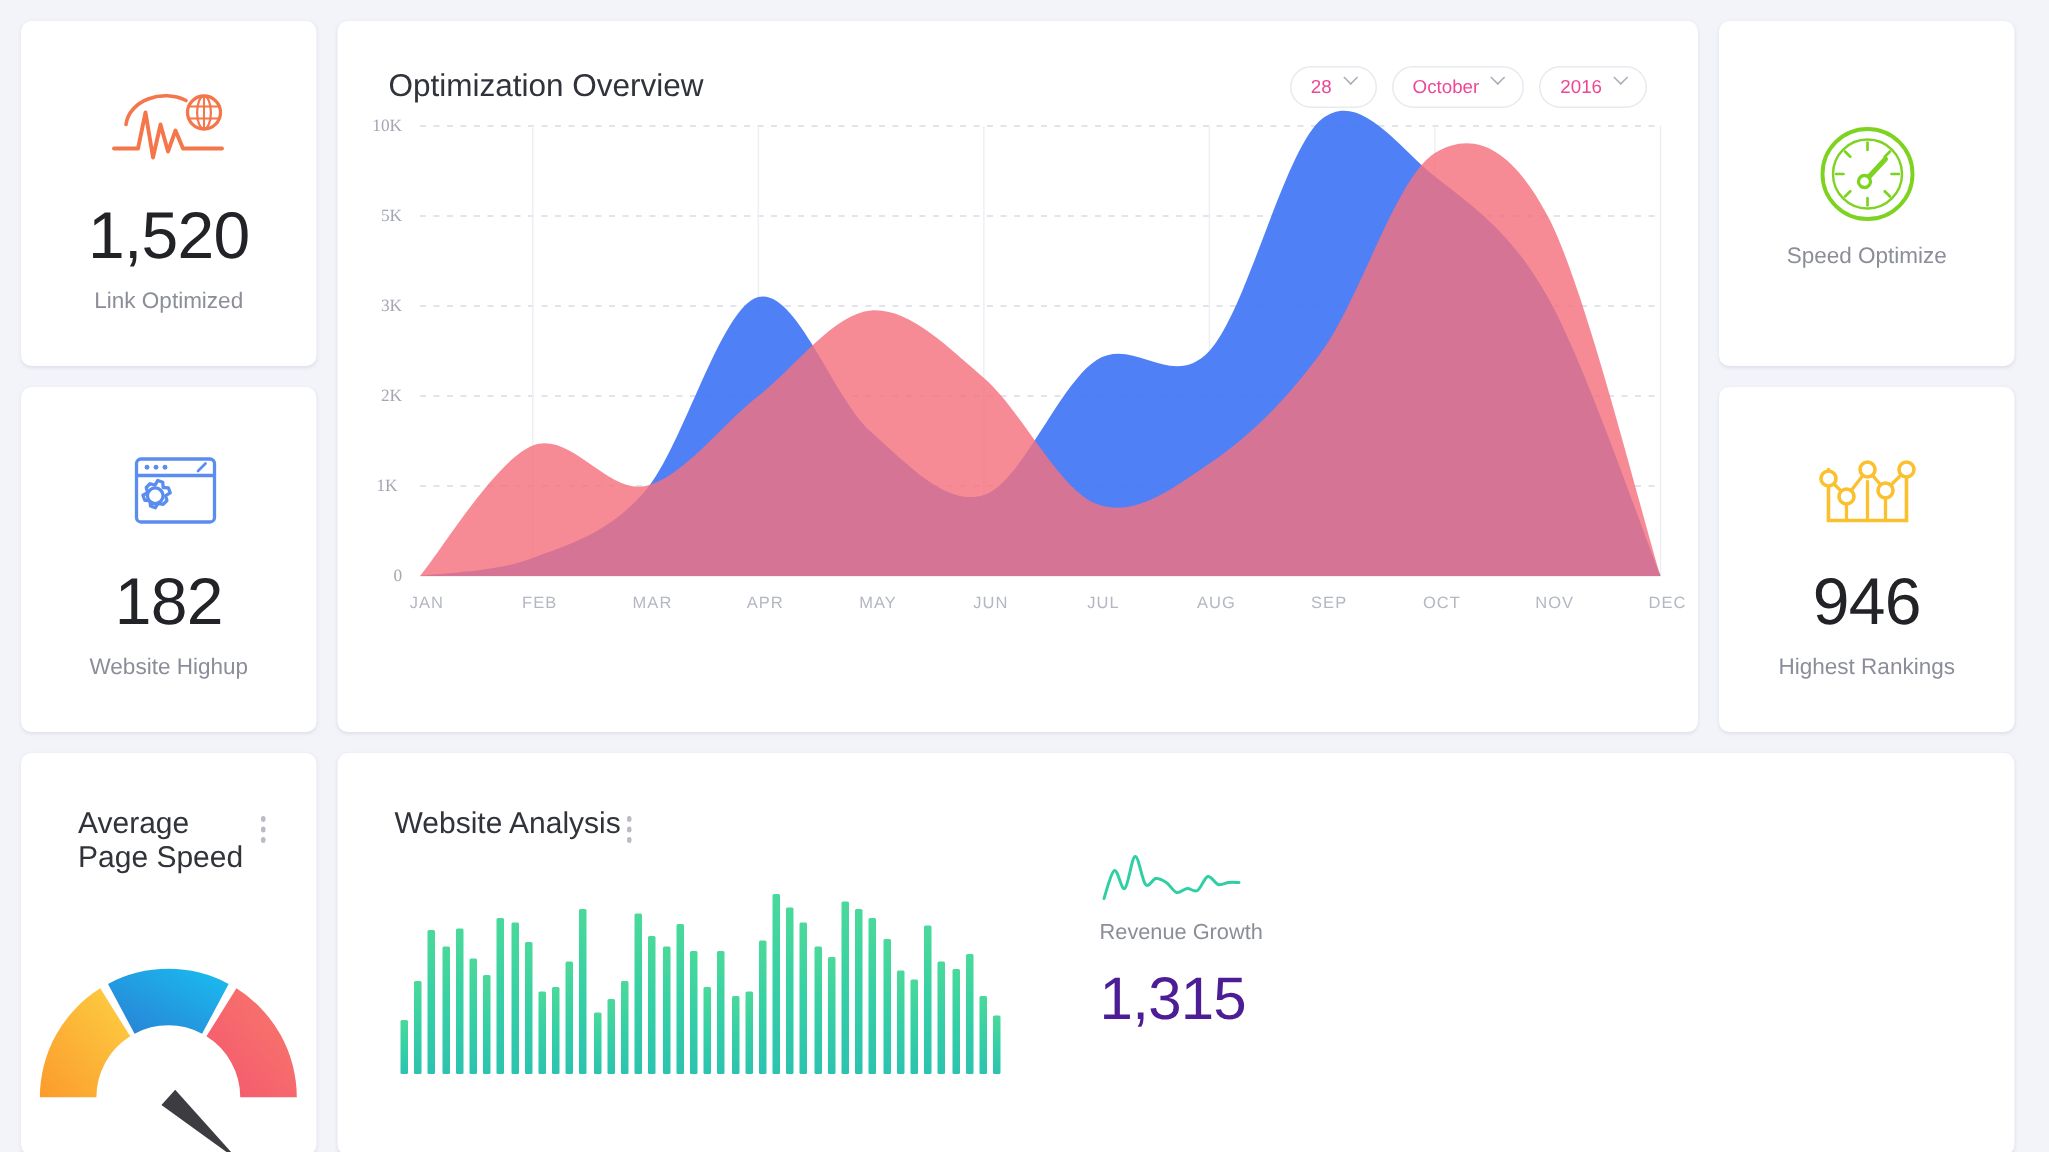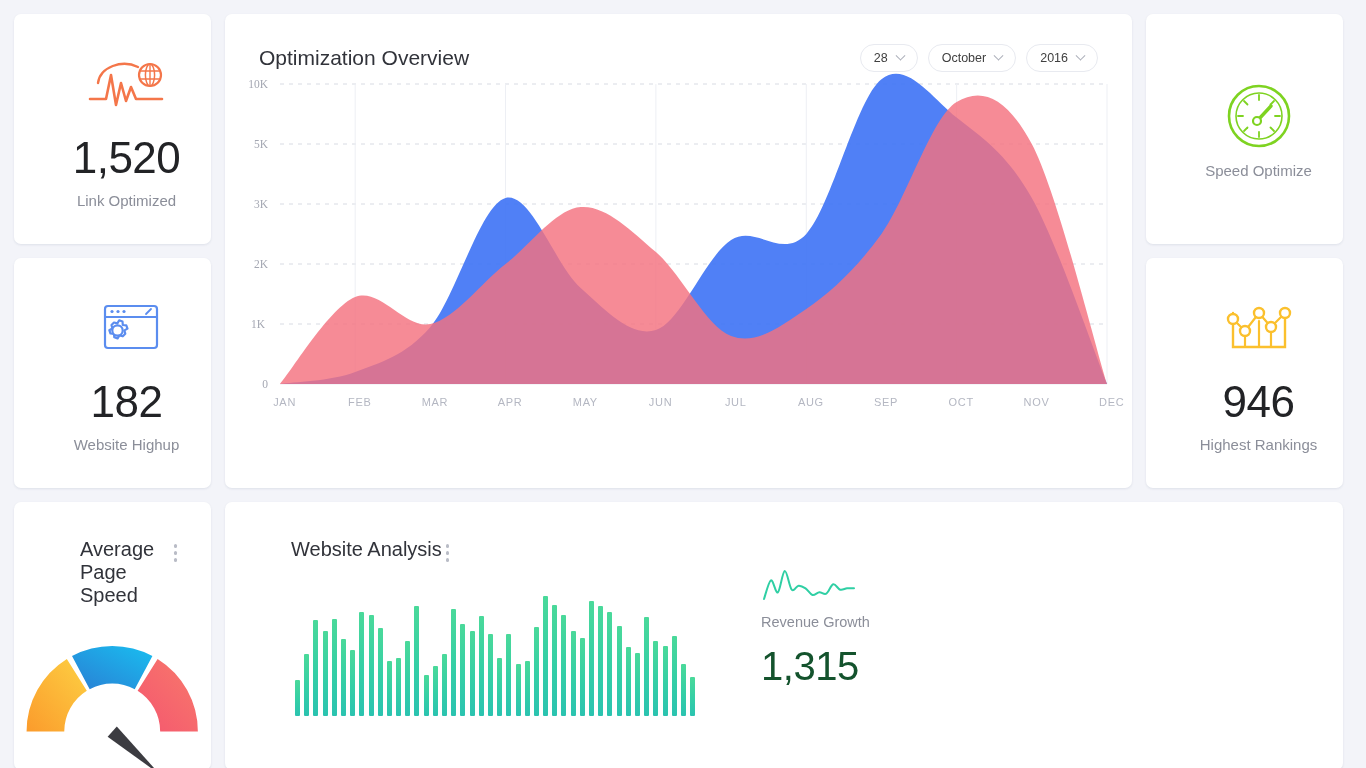--- a/index.html
+++ b/index.html
@@ -17,21 +17,20 @@
     grid-template-rows: 230px 230px 268px;
     gap: 14px 14px;
     align-content: start;
   }
   .card {
     background: #fff;
     border-radius: 7px;
     box-shadow: 0 1px 3px rgba(60,70,110,0.07), 0 1px 2px rgba(60,70,110,0.04);
     position: relative;
     overflow: hidden;
-    padding-left: 28px;
   }
 
   
   .stat {
     display: flex; flex-direction: column;
     align-items: center; justify-content: center;
   }
   .stat-icon { height: 72px; display: flex; align-items: center; justify-content: center; }
   .stat-value {
     font-size: 44px; font-weight: 400; color: #222326;
@@ -42,22 +41,22 @@
   
   .chart-card { grid-column: 2; grid-row: 1 / span 2; padding: 0; }
   .chart-head {
     display: flex; align-items: center; justify-content: space-between;
     padding: 30px 34px 0 34px;
   }
   .chart-title { font-size: 21px; color: #31333a; font-weight: 400; }
   .selects { display: flex; gap: 10px; }
   .select {
     border: 1px solid #e8eaf0; border-radius: 16px;
-    padding: 6px 13px; font-size: 12.5px; color: #404040;
-    display: flex; align-items: center; gap: 9px; background: #fff;
+    padding: 6px 13px; font-size: 12.5px; color: #ec4899;
+    display: flex; align-items: flex-start; gap: 9px; background: #fff;
     cursor: pointer; white-space: nowrap;
   }
   .chev { width: 7px; height: 7px; border-right: 1.4px solid #aaadb8; border-bottom: 1.4px solid #aaadb8;
           transform: rotate(45deg) translate(-2px,-2px); }
   .chart-body { position: relative; padding: 0; }
   .yaxis { position: absolute; left: 0; top: 0; width: 300px; height: 330px; }
   .ylabel { position: absolute; right: 0; font-size: 11.5px; color: #a4a7b2; transform: translateY(-50%); font-family: Liberation Serif, serif; }
   .xaxis { position: absolute; left: 0; right: 0; display: flex; }
   .xlabel { flex: 1; text-align: center; font-size: 11px; color: #b4b7c2; letter-spacing: 0.7px; }
 
@@ -74,21 +73,21 @@
   .gauge-wrap { position: absolute; left: 0; right: 0; top: 82px; display: flex; justify-content: center; }
 
   .analysis-card { grid-column: 2 / span 2; grid-row: 3; }
   .analysis-body { display: flex; padding: 0 40px 0 42px; }
   .bars { display: flex; align-items: flex-end; gap: 4.2px; height: 120px; margin-top: 28px; }
   .bar { width: 5px; border-radius: 1px;
          background: linear-gradient(180deg, #4ad99a 0%, #34cfa6 55%, #2bc3b0 100%); }
   .rev { margin-left: 66px; margin-bottom: 4px; }
   .rev-spark { height: 34px; }
   .rev-label { font-size: 14.5px; color: #8b8e99; margin-top: 12px; }
-  .rev-value { font-size: 40px; color: #14532d; margin-top: 14px; letter-spacing: -0.5px; }
+  .rev-value { font-size: 40px; color: #4c1d95; margin-top: 14px; letter-spacing: -0.5px; }
 </style>
 </head>
 <body>
 
 <div class="dashboard">
 
   <div class="card stat">
     <div class="stat-icon">
       <svg width="86" height="56" viewBox="0 0 86 56" fill="none">
         <path d="M14 26 C16 10, 38 2, 54 10" stroke="#f4764a" stroke-width="2.4" fill="none" stroke-linecap="round"></path>

